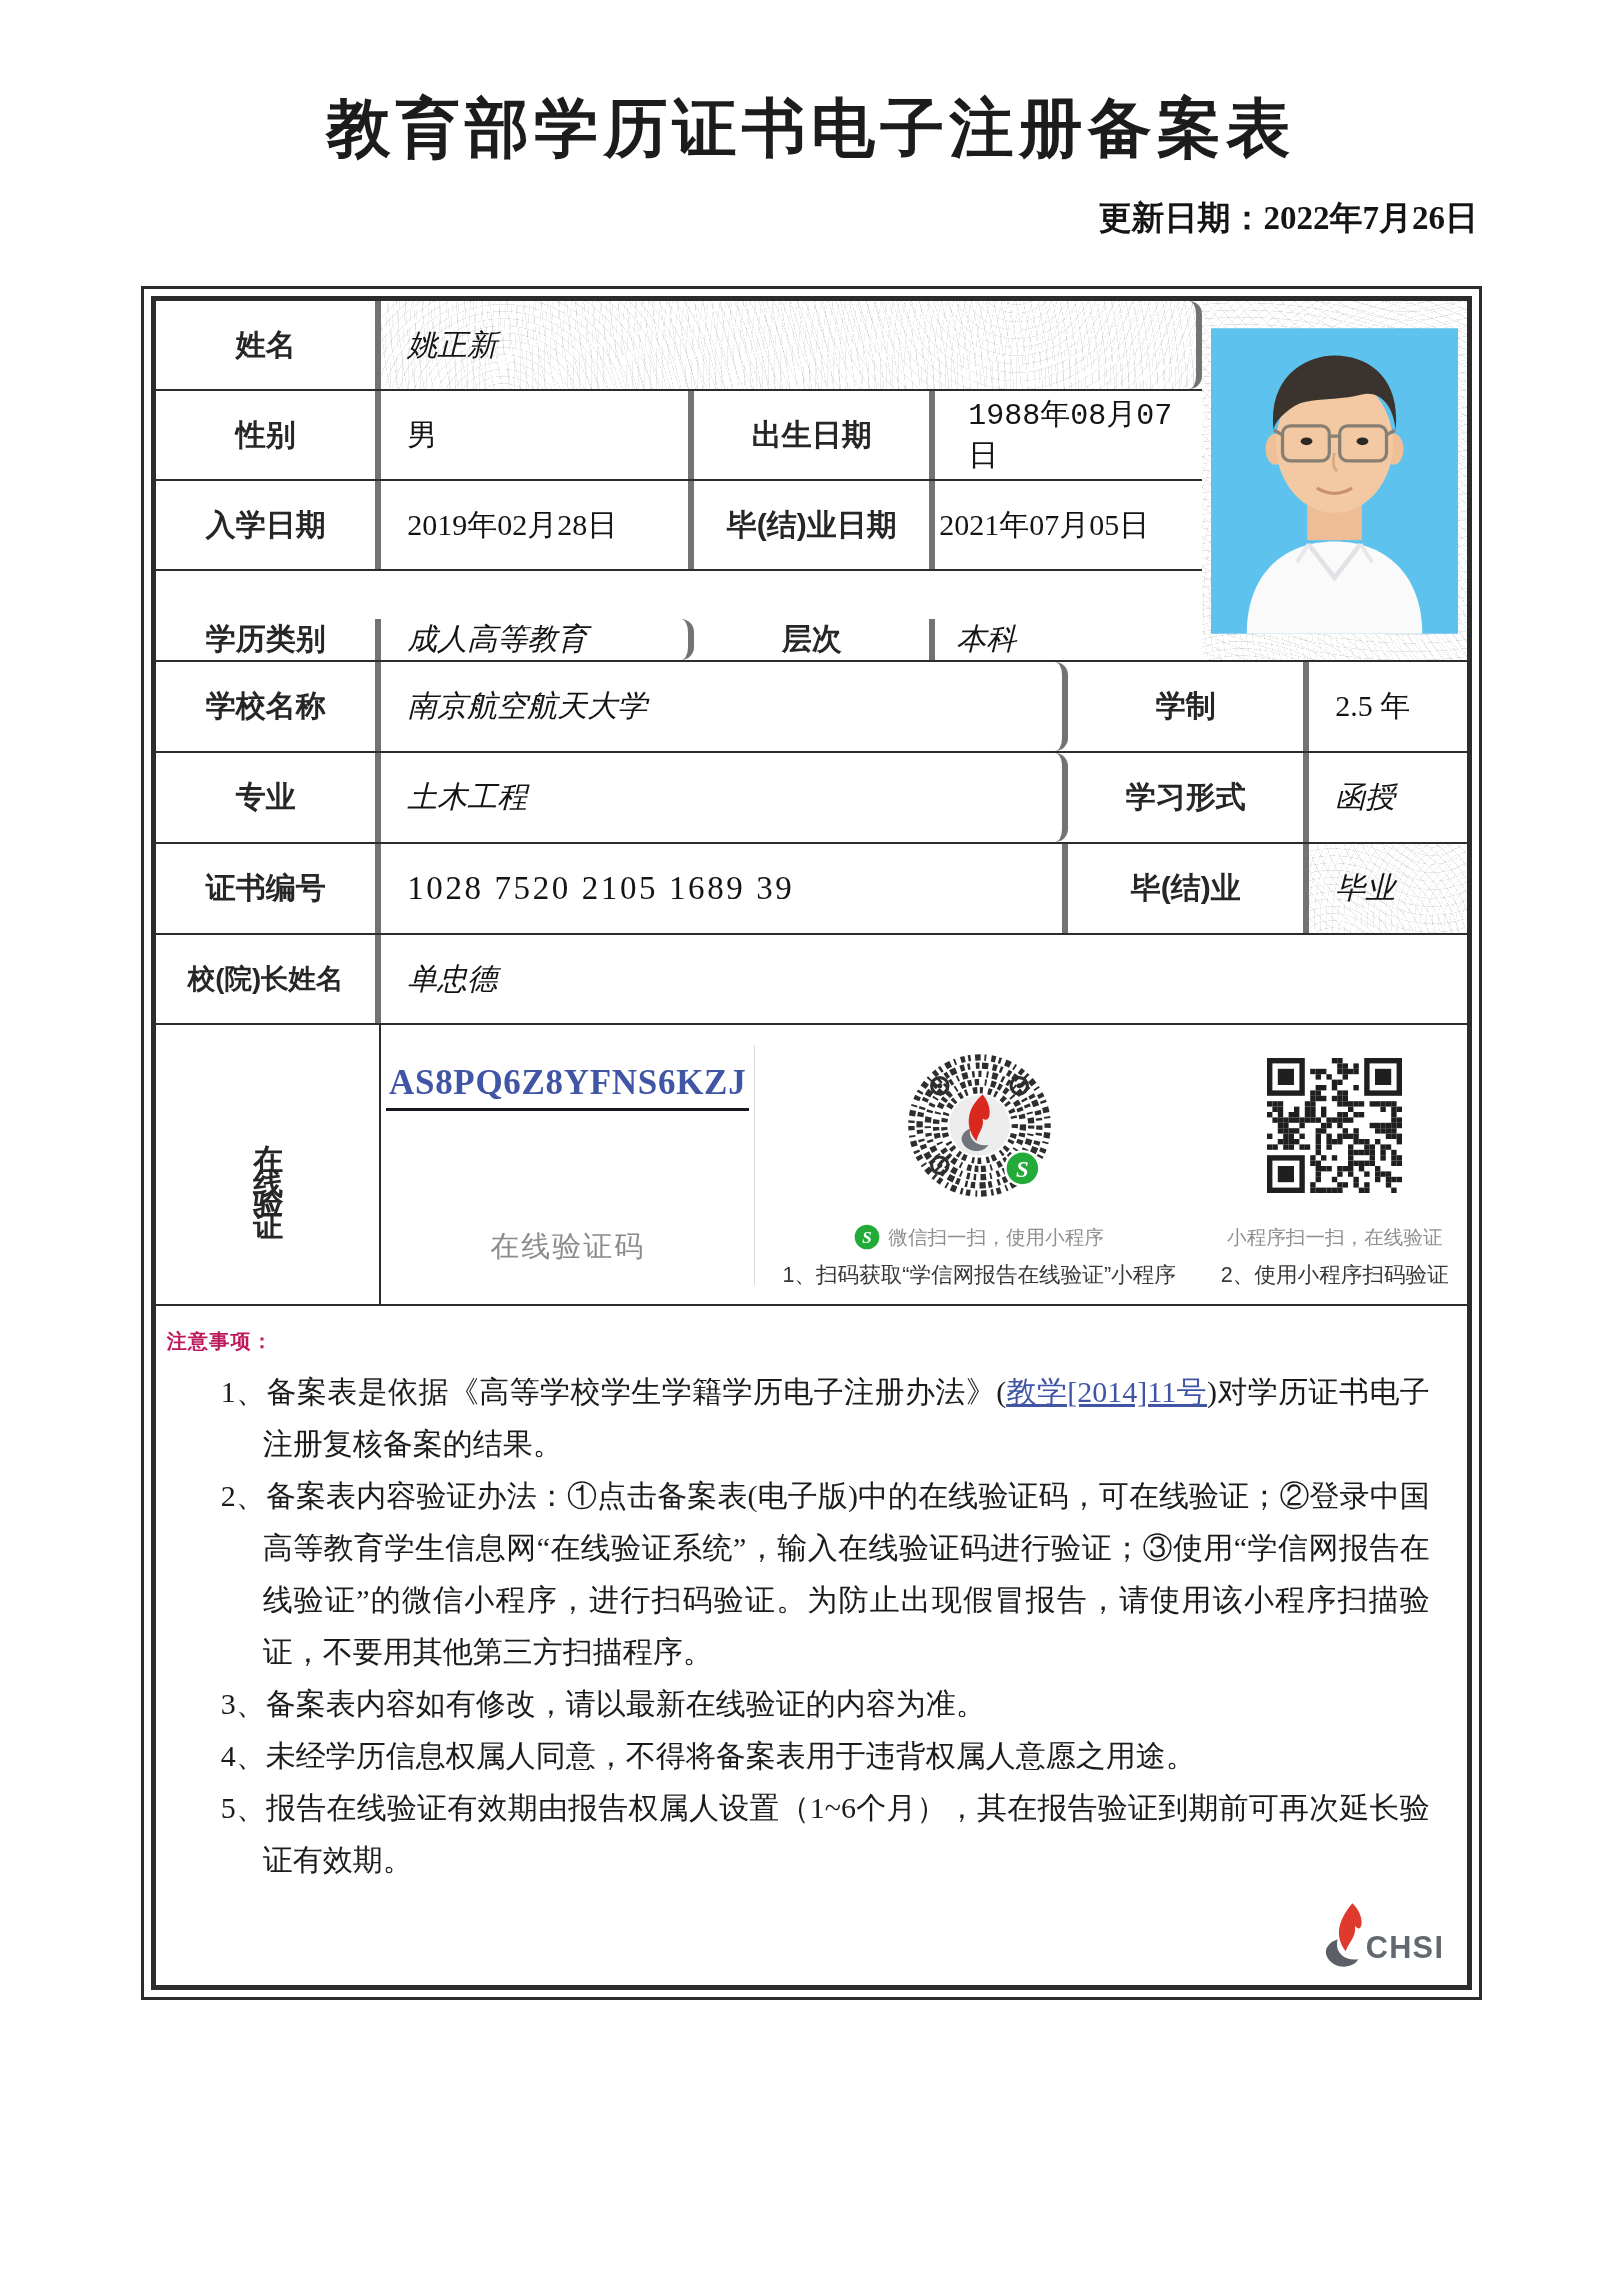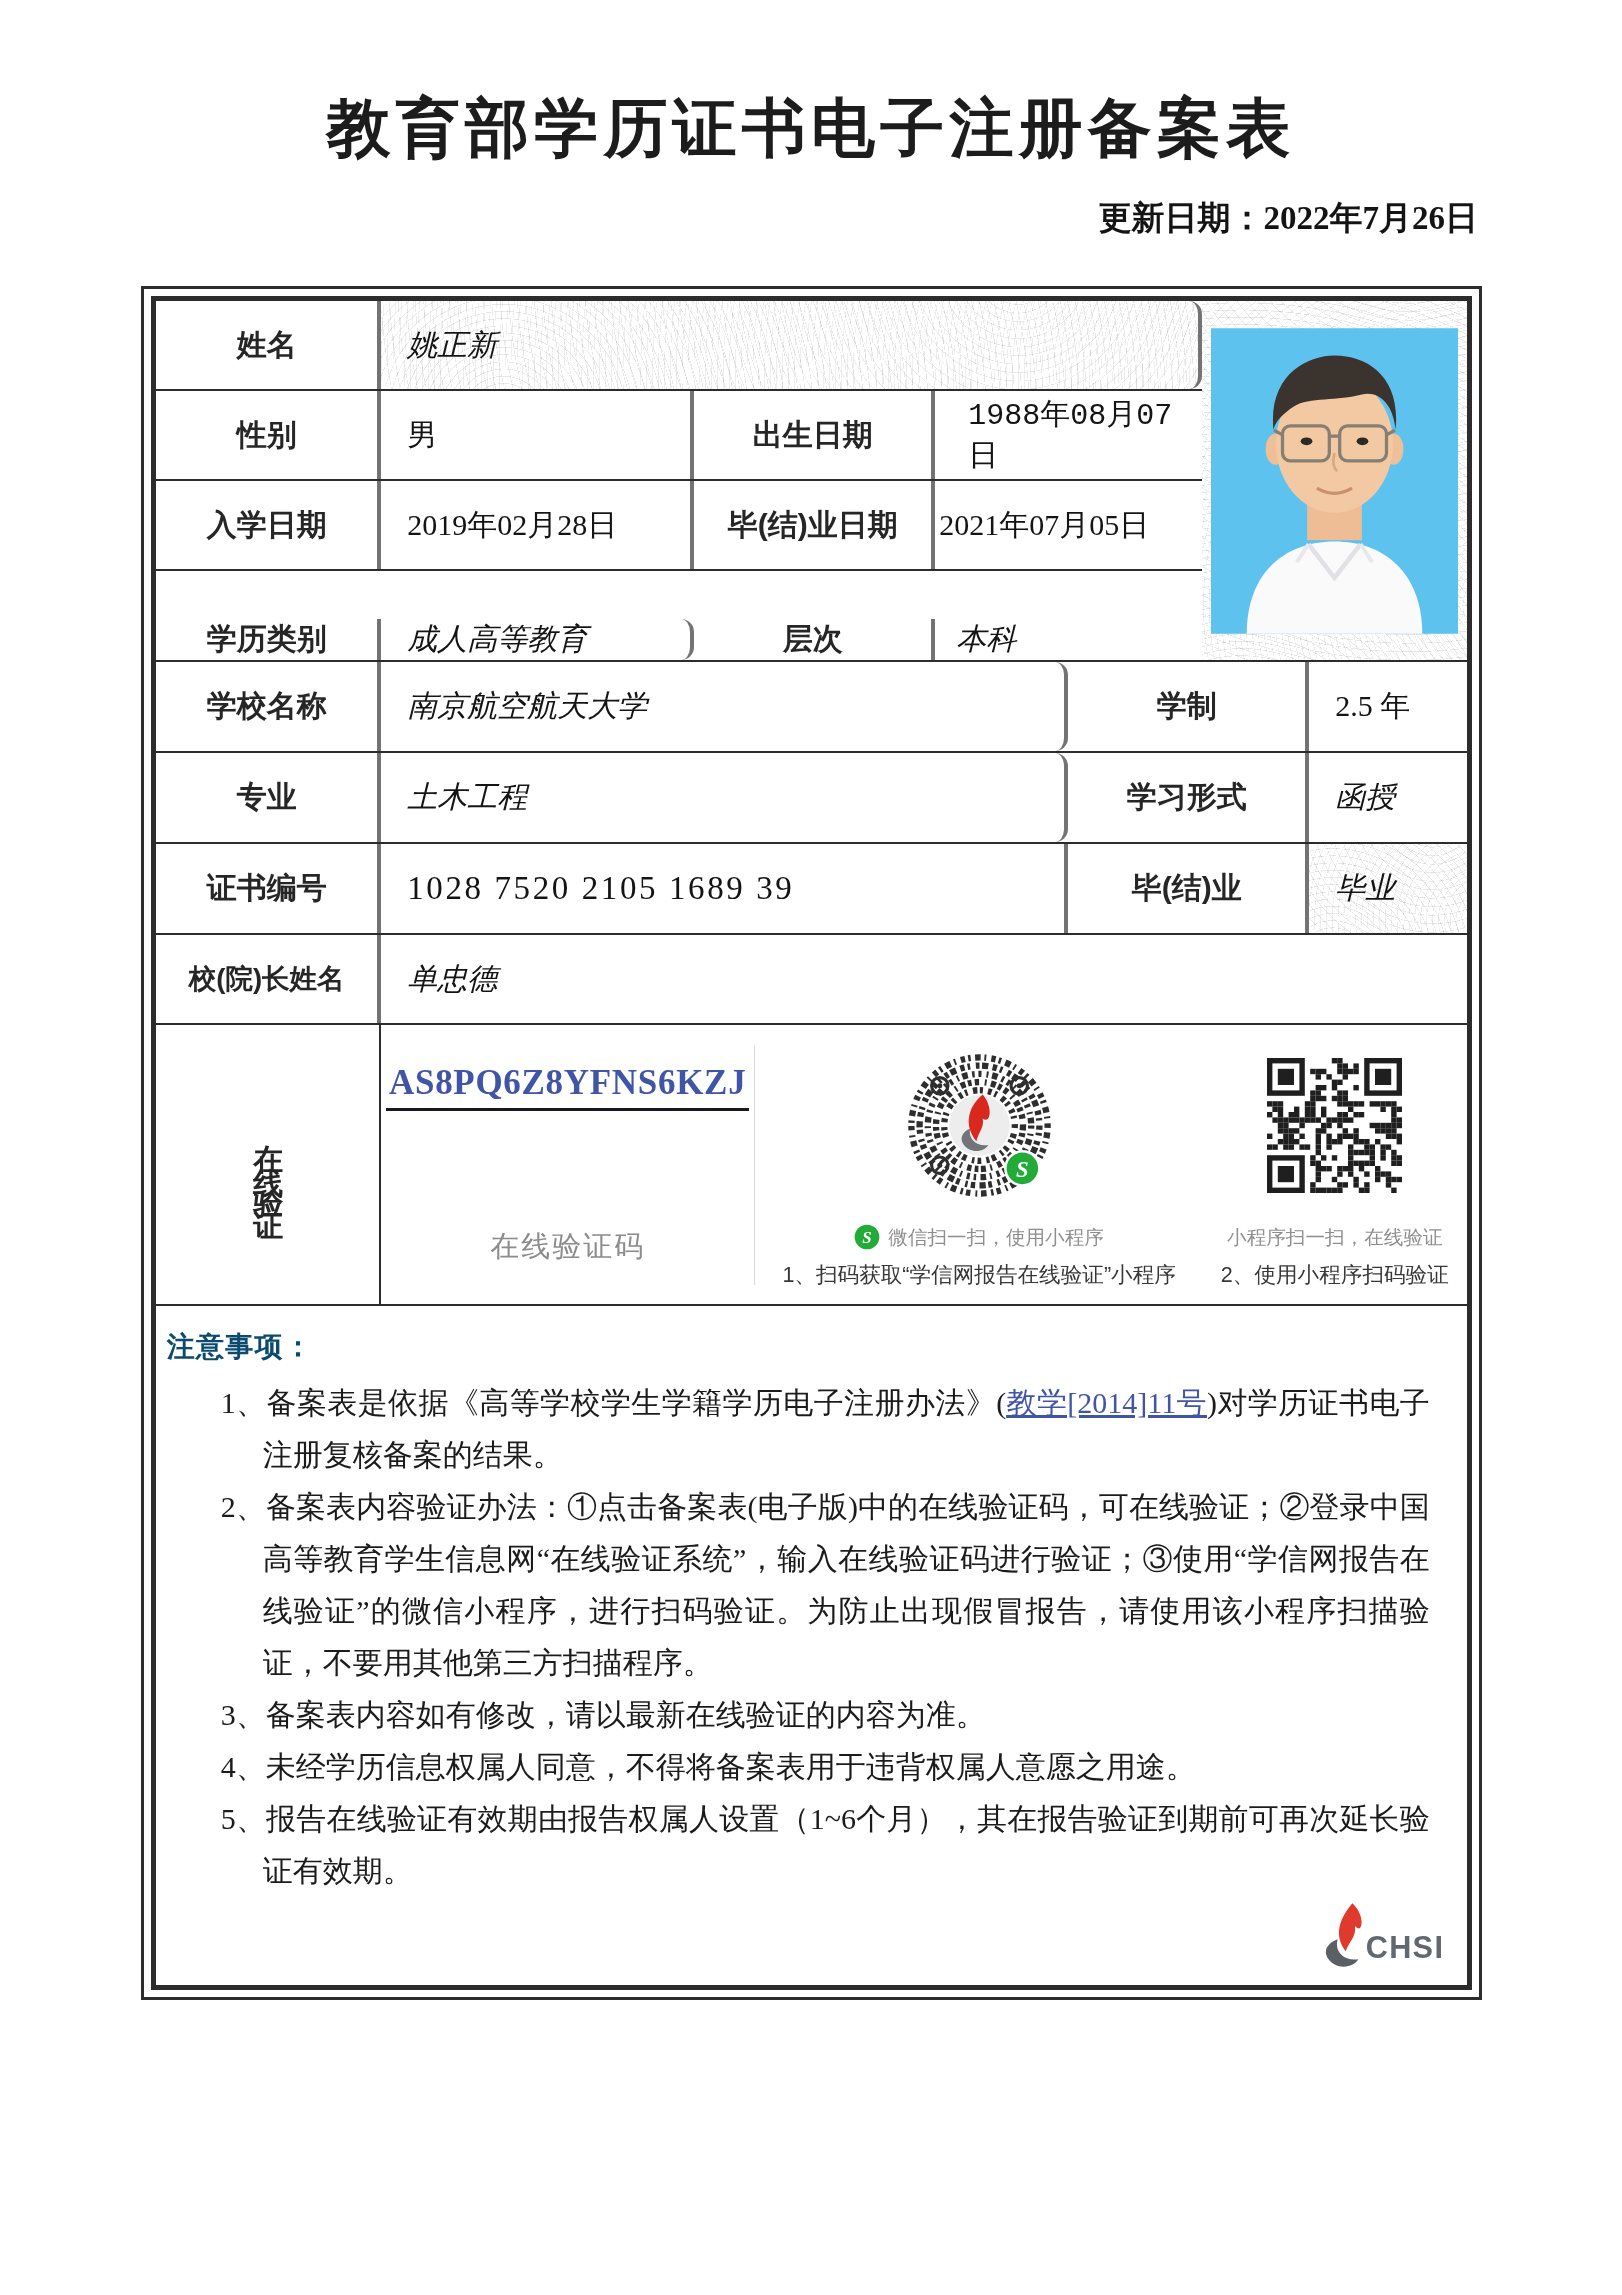--- a/index.html
+++ b/index.html
@@ -26,21 +26,21 @@
     position:absolute; left:141px; top:286px; width:1341px; height:1714px;
     border:3.3px solid #2c2c2c; padding:7.2px; background:#fff;
   }
   .frame-inner {
     width:100%; height:100%; border:5.2px solid #2c2c2c; position:relative;
     display:flex; flex-direction:column;
   }
 
   
   .row { display:flex; border-bottom:2.6px solid #2c2c2c; }
-  .c { border-right:4px solid #737373; display:flex; align-items:center; overflow:hidden; }
+  .c { border-right:6px solid #737373; display:flex; align-items:center; overflow:hidden; }
   .c.last { border-right:none; }
   .lab { justify-content:center; font-weight:bold; font-size:30px; color:#262626; text-align:center;
          font-family:"Liberation Sans", sans-serif; }
   .val { padding-left:26px; font-size:30px; color:#141414; font-family:"Liberation Serif", serif; }
   .kai { font-style:italic;border-radius:13px; }
 
   .top-block { display:flex; border-bottom:2.6px solid #2c2c2c; height:361px; }
   .left-rows { width:1046px; display:flex; flex-direction:column; }
   .left-rows .row { height:90px; }
   .left-rows .row.noline { border-bottom:none; height:88px; flex:1;align-items:flex-end; }
@@ -86,21 +86,21 @@
   .qr-col { display:flex; flex-direction:column; align-items:center; justify-content:center; padding-top:2.6px; }
   .qr-col1 { flex:1; }
   .qr-col2 { width:264px; }
   .qr-box { height:165px; display:flex; align-items:center; justify-content:center; }
   .qr-caption { margin-top:15.7px; font-size:19.6px; color:#8e8e8e; display:flex; align-items:center; gap:7.9px; }
   .qr-note { margin-top:9.2px; font-size:21.6px; color:#373737; }
   .wx-badge { width:26px; height:26px; display:block; }
 
   
   .notes { flex:1; padding:22px 37px 0 10.5px; font-family:"Liberation Serif", serif; font-size:30px; color:#1b1b1b; }
-  .notes-heading { font-family:"Liberation Sans", sans-serif; font-size:28px; font-weight:bold; color:#0c4a6e;
+  .notes-heading { font-family:"Liberation Sans", sans-serif; font-size:20px; font-weight:bold; color:#be185d;
                    letter-spacing:1.3px; margin-bottom:10.5px; }
   .note-item { line-height:52px; padding-left:96px; text-indent:-42px; text-align:justify; }
   .note-link { color:#4055a6; text-decoration:underline; cursor:pointer; }
 
   .chsi-logo { position:absolute; right:15.7px; bottom:17px; width:140px; height:68px; }
 </style>
 </head>
 <body>
 
 <div class="page">

